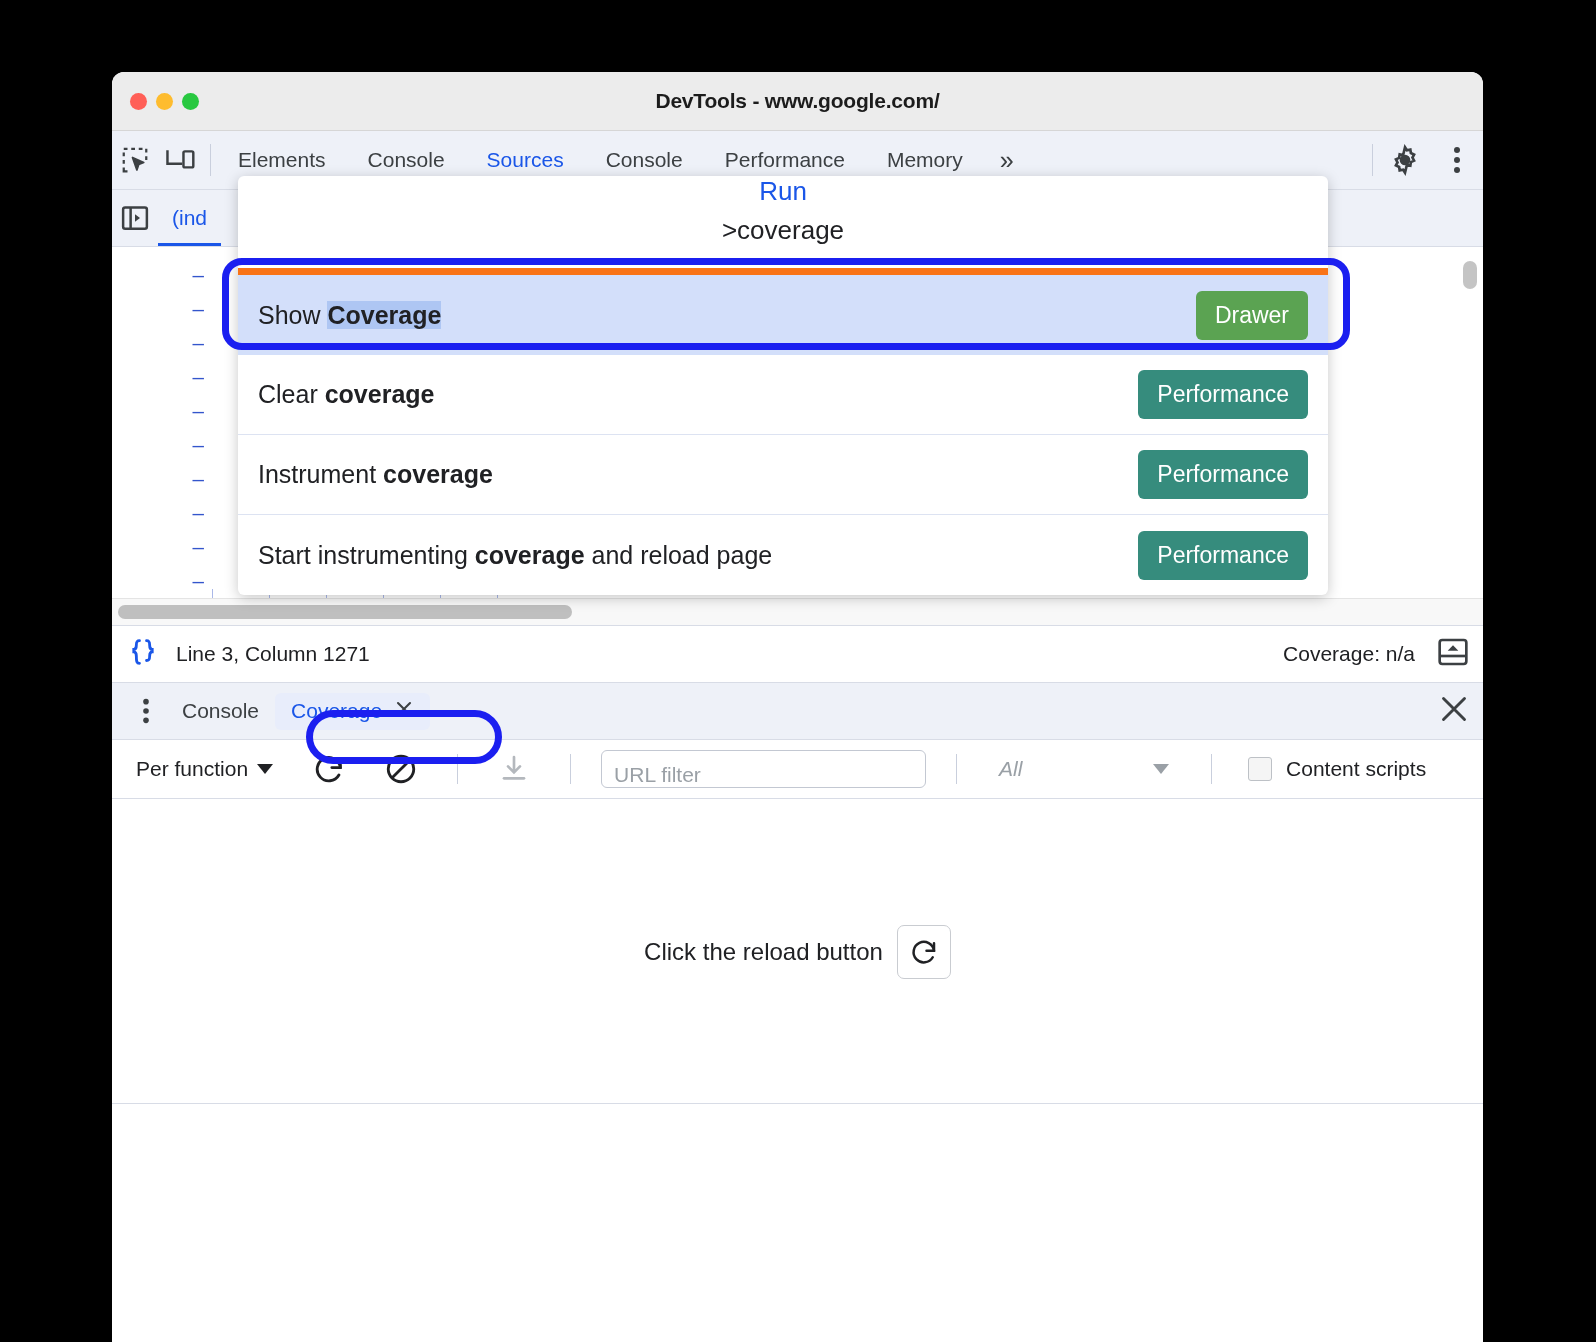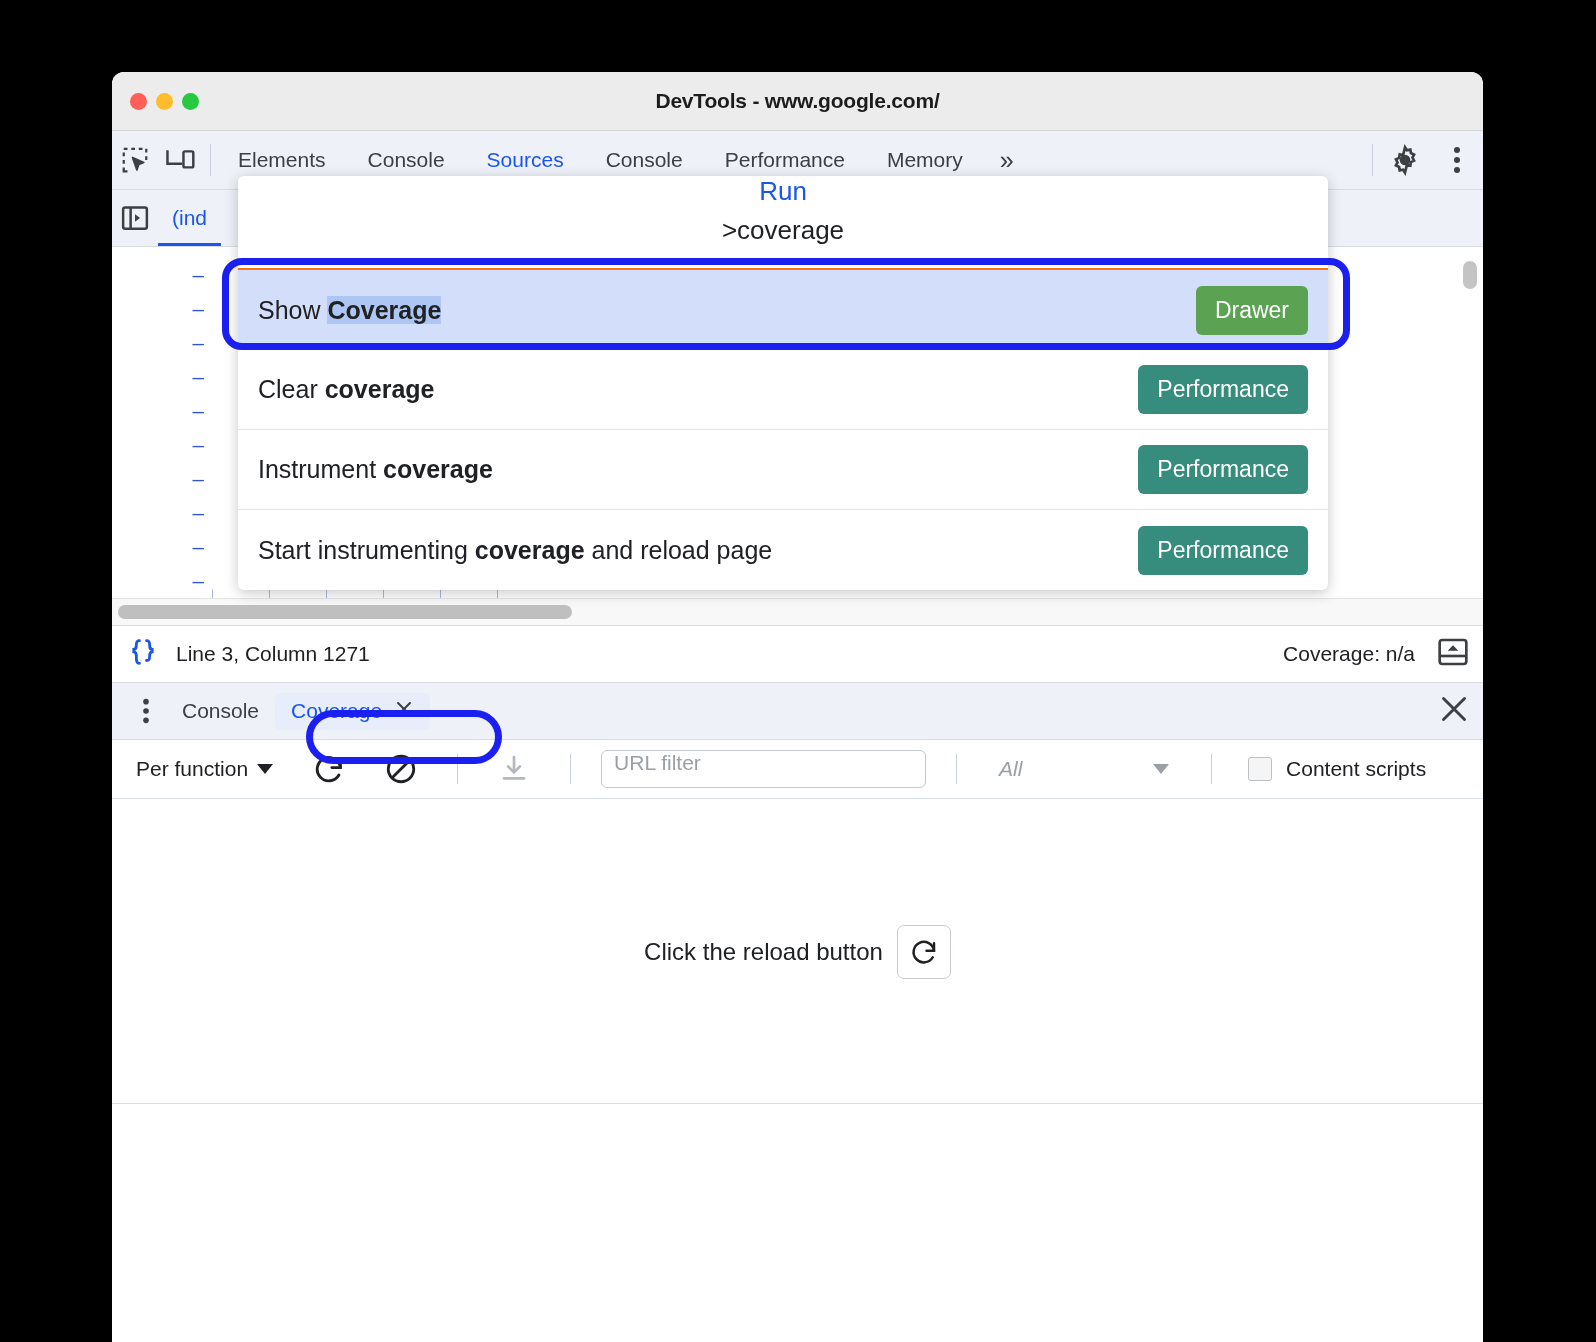--- a/index.html
+++ b/index.html
@@ -245,21 +245,21 @@
     border-right: 8px solid transparent;
     border-top: 10px solid #202124;
   }
   .caret-down.muted { border-top-color: #9aa0a6; }
   .ct-icon { width: 52px; height: 46px; display: flex; align-items: center; justify-content: center; }
   .ct-sep { width: 1px; height: 30px; background: #c9cfdd; margin: 0 10px; }
   .url-filter {
     width: 325px; height: 38px;
     border: 1px solid #c3c8d2;
     border-radius: 6px;
-    display: flex; align-items: flex-start;
+    display: flex; align-items: flex-end;
     padding: 0 12px;
     box-sizing: border-box;
   }
   .url-filter span { font-size: 21px; color: #9aa0a6; }
   .ct-select {
     display: flex; align-items: center;
     width: 170px;
     justify-content: space-between;
     padding: 0 12px;
     font-size: 21px;
@@ -316,21 +316,21 @@
     height: 92px;
     display: flex;
     align-items: center;
     padding: 0 20px;
     font-size: 26px;
     gap: 8px;
     flex-direction: column;
   }
   .q-run { color: #1a56e8; }
   .q-text { color: #202124; }
-  .palette-list { border-top: 2px solid #f97316; }
+  .palette-list { border-top: 7px solid #f97316; }
   .p-row {
     position: relative;
     height: 80px;
     display: flex;
     align-items: center;
     padding: 0 20px;
     font-size: 25px;
     color: #202124;
     border-bottom: 1px solid #dde3f2;
     box-sizing: border-box;

